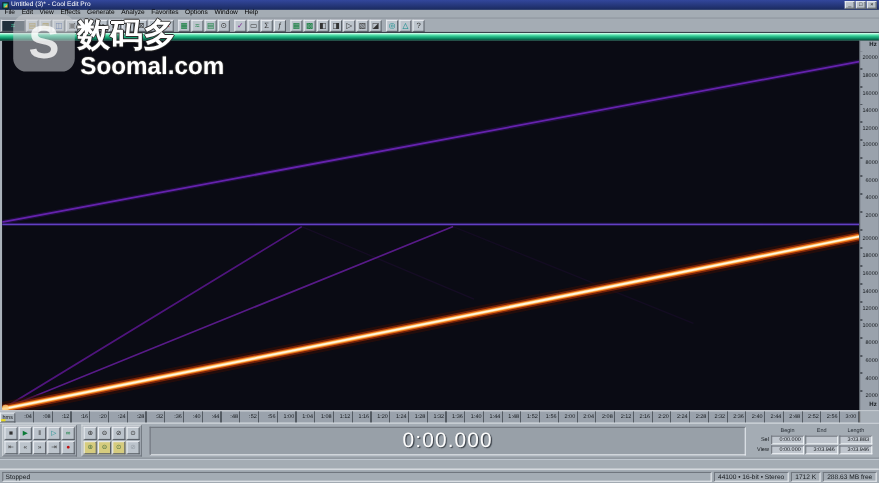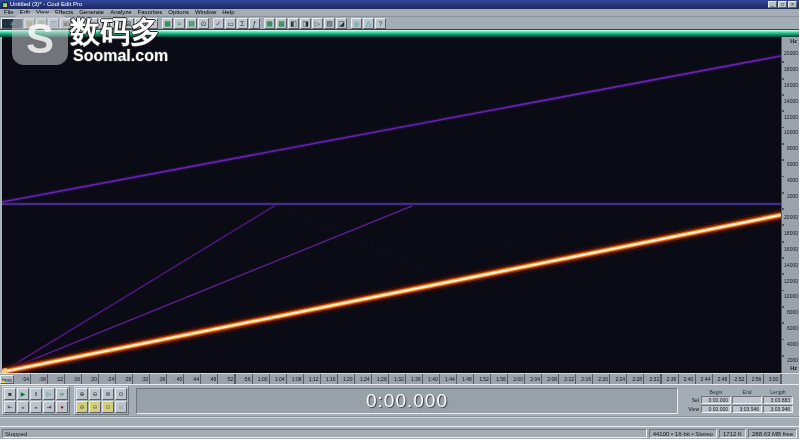--- a/index.html
+++ b/index.html
@@ -88,21 +88,21 @@
   .status-cells { display:flex; gap:2px; }
   .scell { padding:0 3px; line-height:8px; white-space:nowrap; }
 
   
   .wm { position:absolute; left:12px; top:11px; width:180px; height:58px; z-index:50; pointer-events:none; }
   .wm-logo { position:absolute; left:0; top:2px; width:56px; height:52px; border-radius:12px;
     background:rgba(200,204,208,.55); display:flex; align-items:center; justify-content:center; }
   .wm-logo span { font-size:42px; font-weight:bold; color:rgba(255,255,255,.8); line-height:48px; }
   .wm-cn { position:absolute; left:58px; top:1px; font-size:30px; font-weight:bold; color:#fff; white-space:nowrap;
     text-shadow:-1px 0 #2a2a2a,1px 0 #2a2a2a,0 -1px #2a2a2a,0 1px #2a2a2a; }
-  .wm-en { position:absolute; left:61px; top:36px; font-size:16px; font-weight:bold; color:#fff;
+  .wm-en { position:absolute; left:61px; top:36px; font-size:22px; font-weight:bold; color:#fff;
     text-shadow:-1px 0 #2a2a2a,1px 0 #2a2a2a,0 -1px #2a2a2a,0 1px #2a2a2a; }
 </style>
 </head>
 <body>
 
 <div class="app">
 
   <div class="titlebar">
     <span class="app-icon"></span>
     <span class="title">Untitled (3)* - Cool Edit Pro</span>

